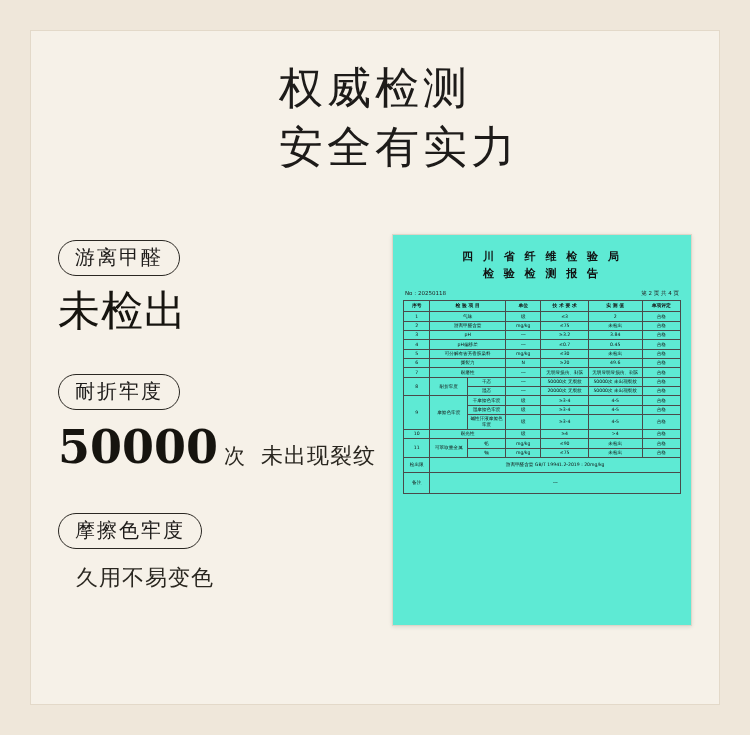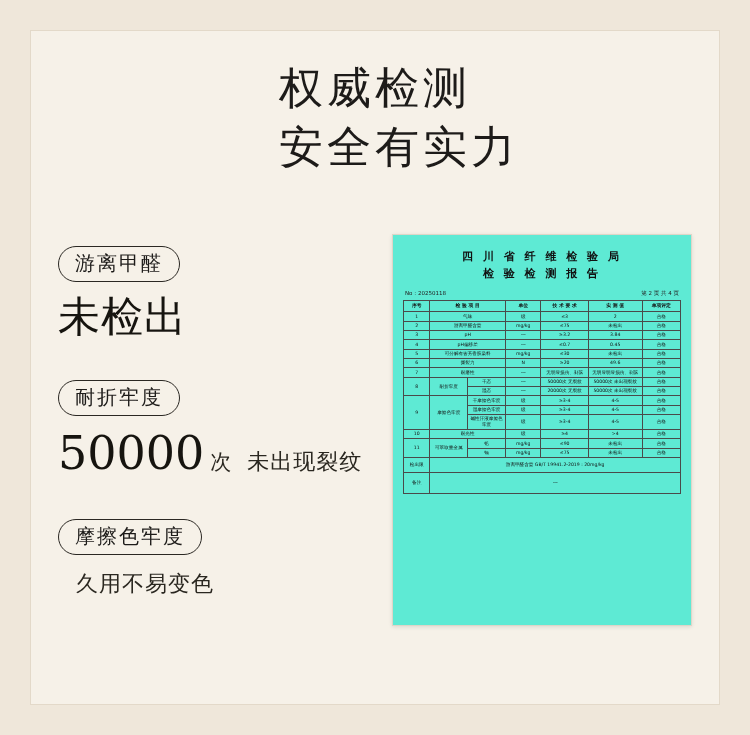--- a/index.html
+++ b/index.html
@@ -45,21 +45,21 @@
   }
   .headline .l2 {
     display: block;
     margin-left: 48px;
   }
 
   
   .features {
     position: absolute;
     left: 58px;
-    top: 246px;
+    top: 240px;
     width: 330px;
   }
   .feature {
     margin-bottom: 42px;
   }
   .pill {
     display: inline-block;
     border: 1.6px solid #2b2823;
     border-radius: 22px;
     padding: 5px 16px 7px 16px;
@@ -80,20 +80,21 @@
     font-family: "DejaVu Serif", serif;
     font-size: 42px;
     color: #16140f;
     letter-spacing: 1px;
     line-height: 1;
     font-weight: 400;
   }
   .big.num {
     font-size: 46px;
     letter-spacing: 0px;
+    font-weight: bold;
   }
   .unit {
     font-family: "DejaVu Sans", sans-serif;
     font-size: 21px;
     color: #2a2720;
     margin-left: 2px;
   }
   .note {
     font-family: "DejaVu Sans", sans-serif;
     font-size: 22px;

